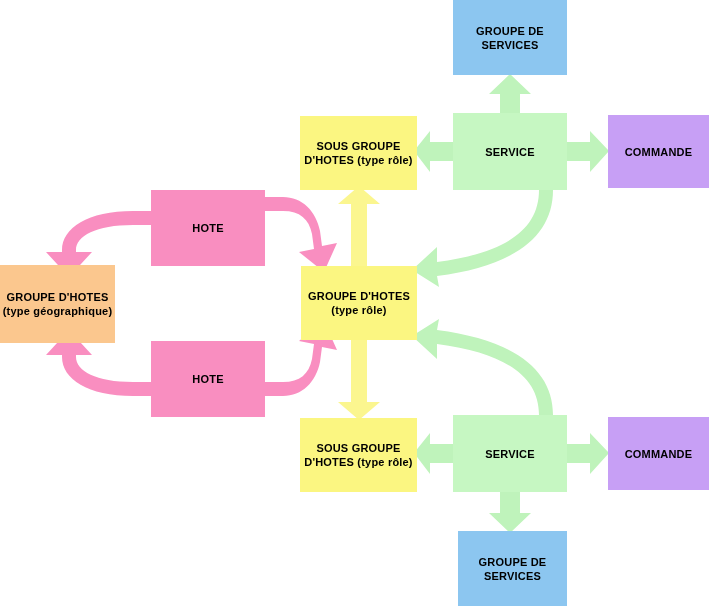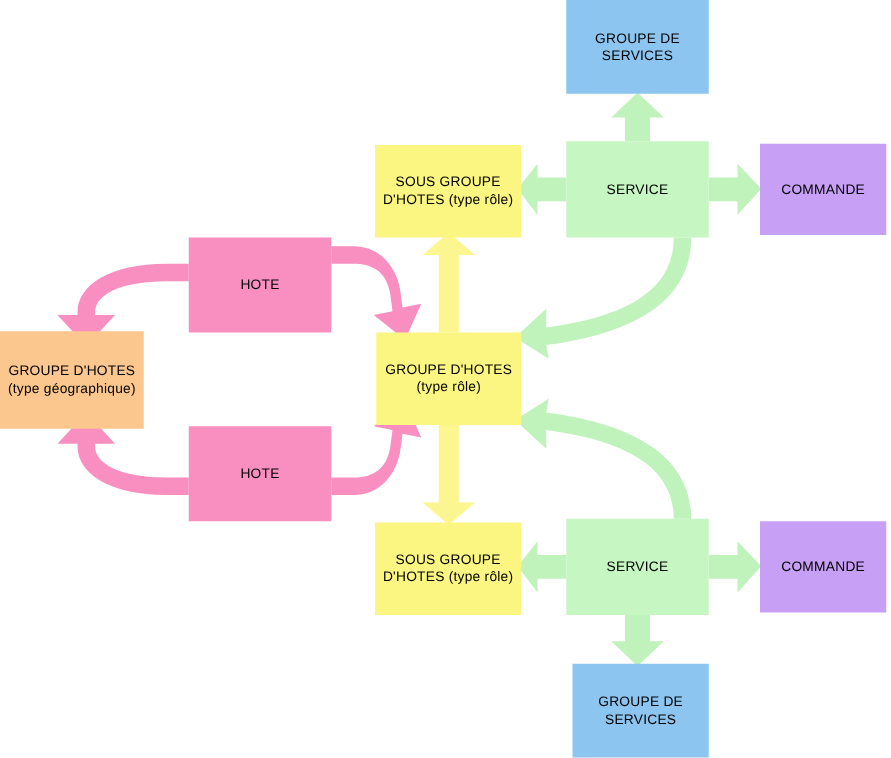--- a/index.html
+++ b/index.html
@@ -1,21 +1,21 @@
 <!DOCTYPE html>
 <html><head>
 <meta charset="utf-8">
 <style>
   html,body{margin:0;padding:0;background:#ffffff;}
   body{width:713px;height:606px;position:relative;overflow:hidden;
        font-family:"Liberation Sans", sans-serif;}
   #diagram{position:absolute;left:0;top:0;width:713px;height:606px;}
   .node{position:absolute;box-sizing:border-box;display:flex;align-items:center;
         justify-content:center;text-align:center;color:#000;font-size:11px;
-        line-height:14px;letter-spacing:.2px;z-index:5;}
+        line-height:14px;letter-spacing:.2px;z-index:5;font-weight:bold;}
   .node span{display:block;}
   svg.layer{position:absolute;left:0;top:0;width:713px;height:606px;z-index:1;}
 </style>
 </head>
 <body>
 
 <div id="diagram">
 
   <svg class="layer" viewBox="0 0 713 606">
 

